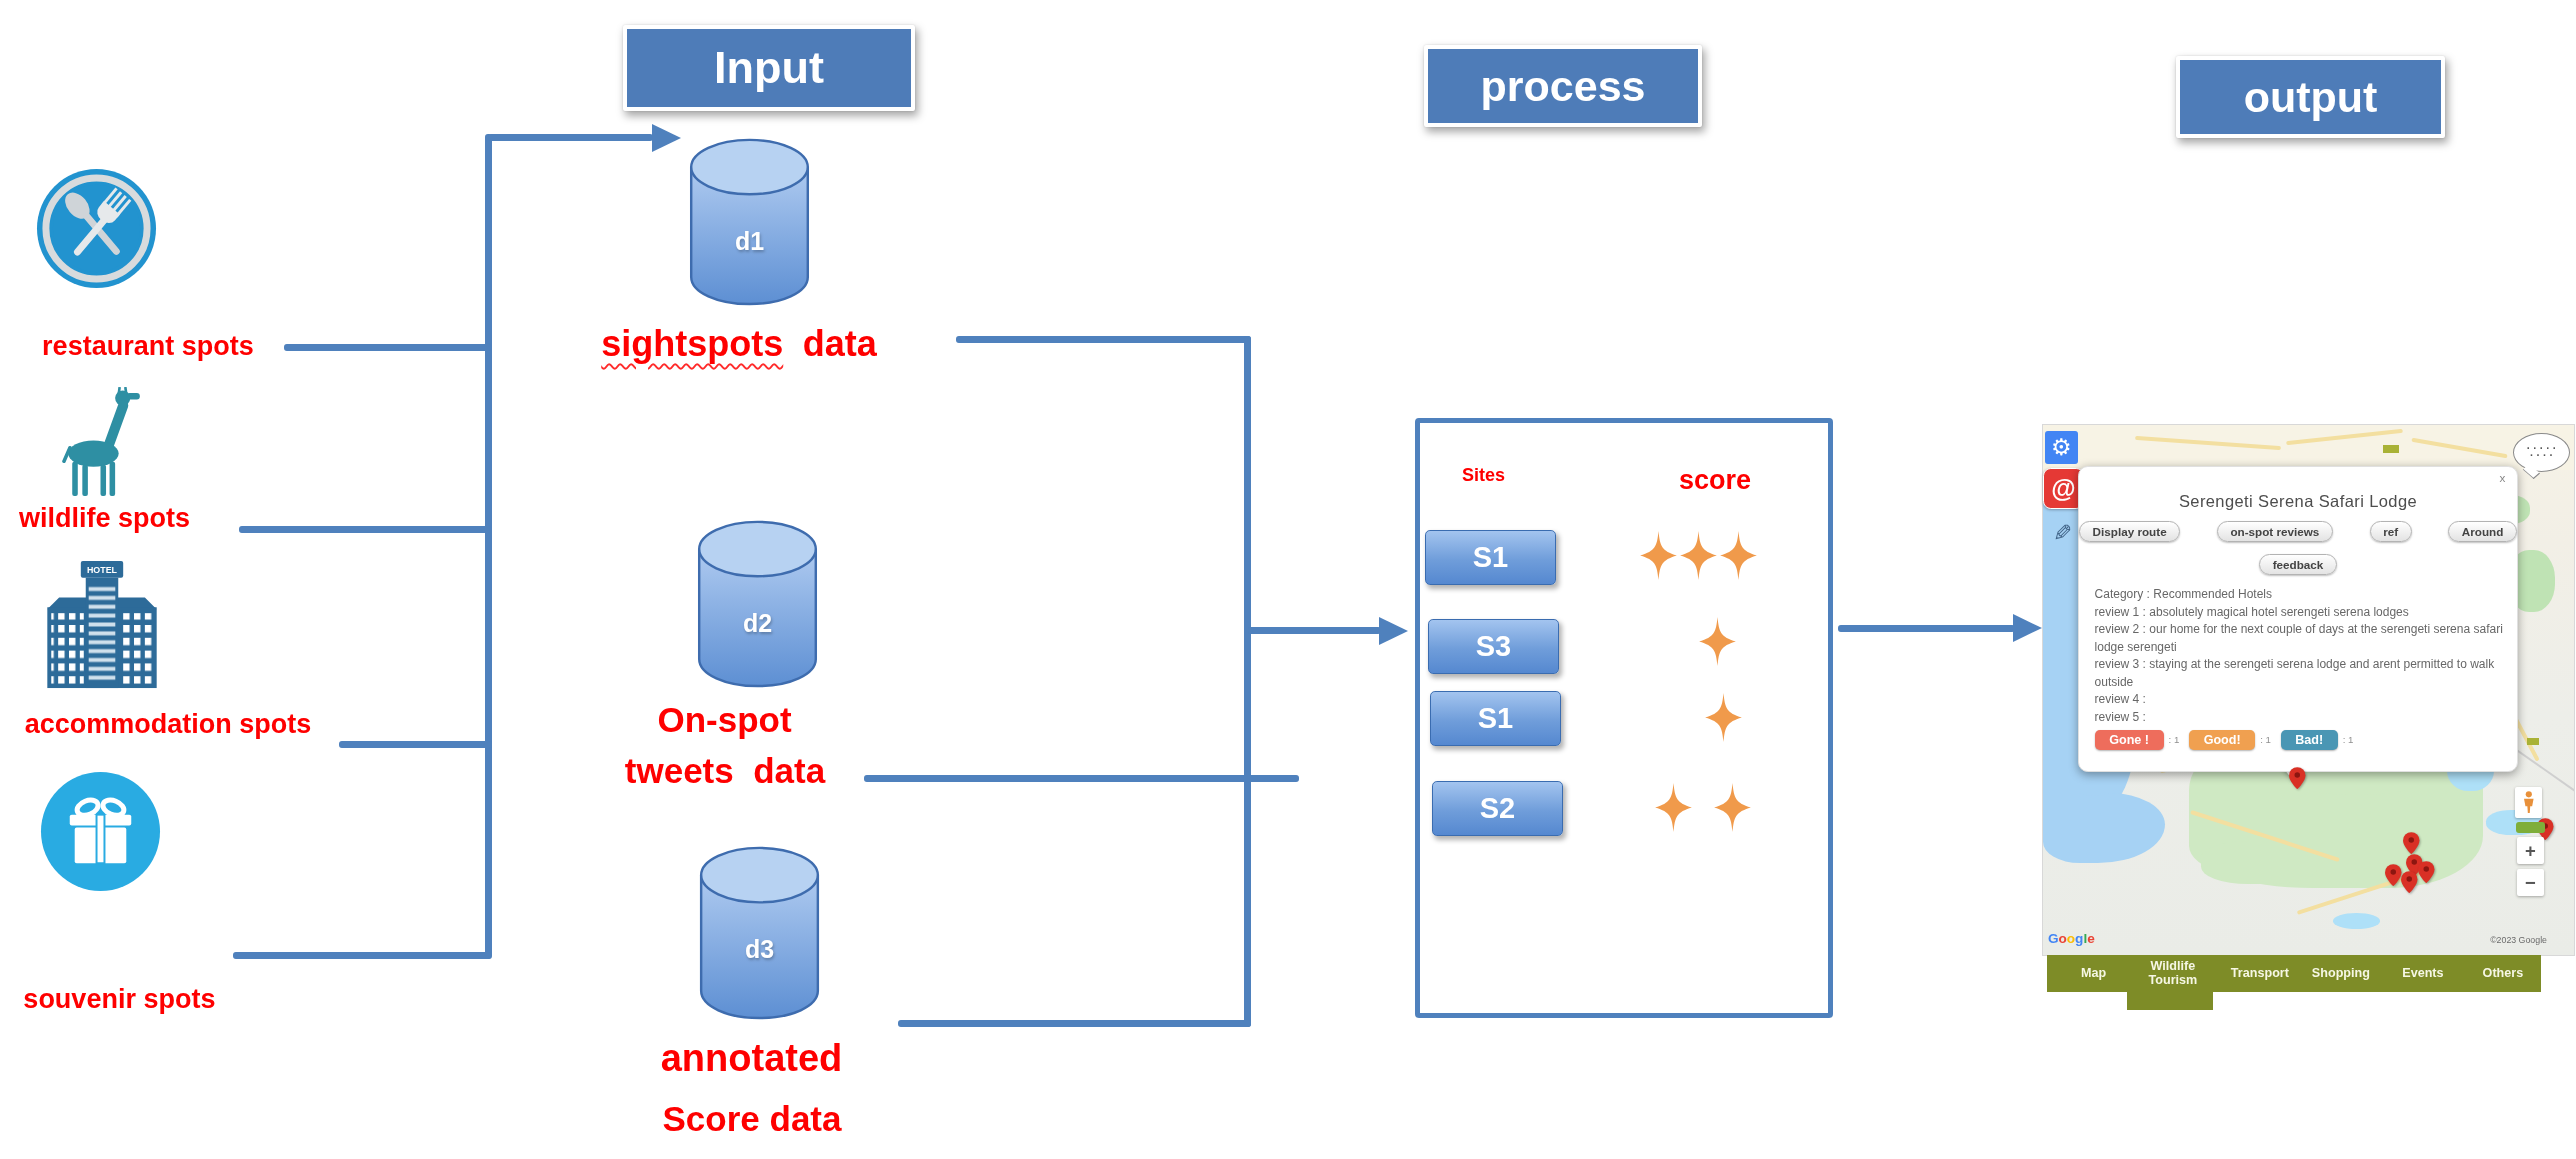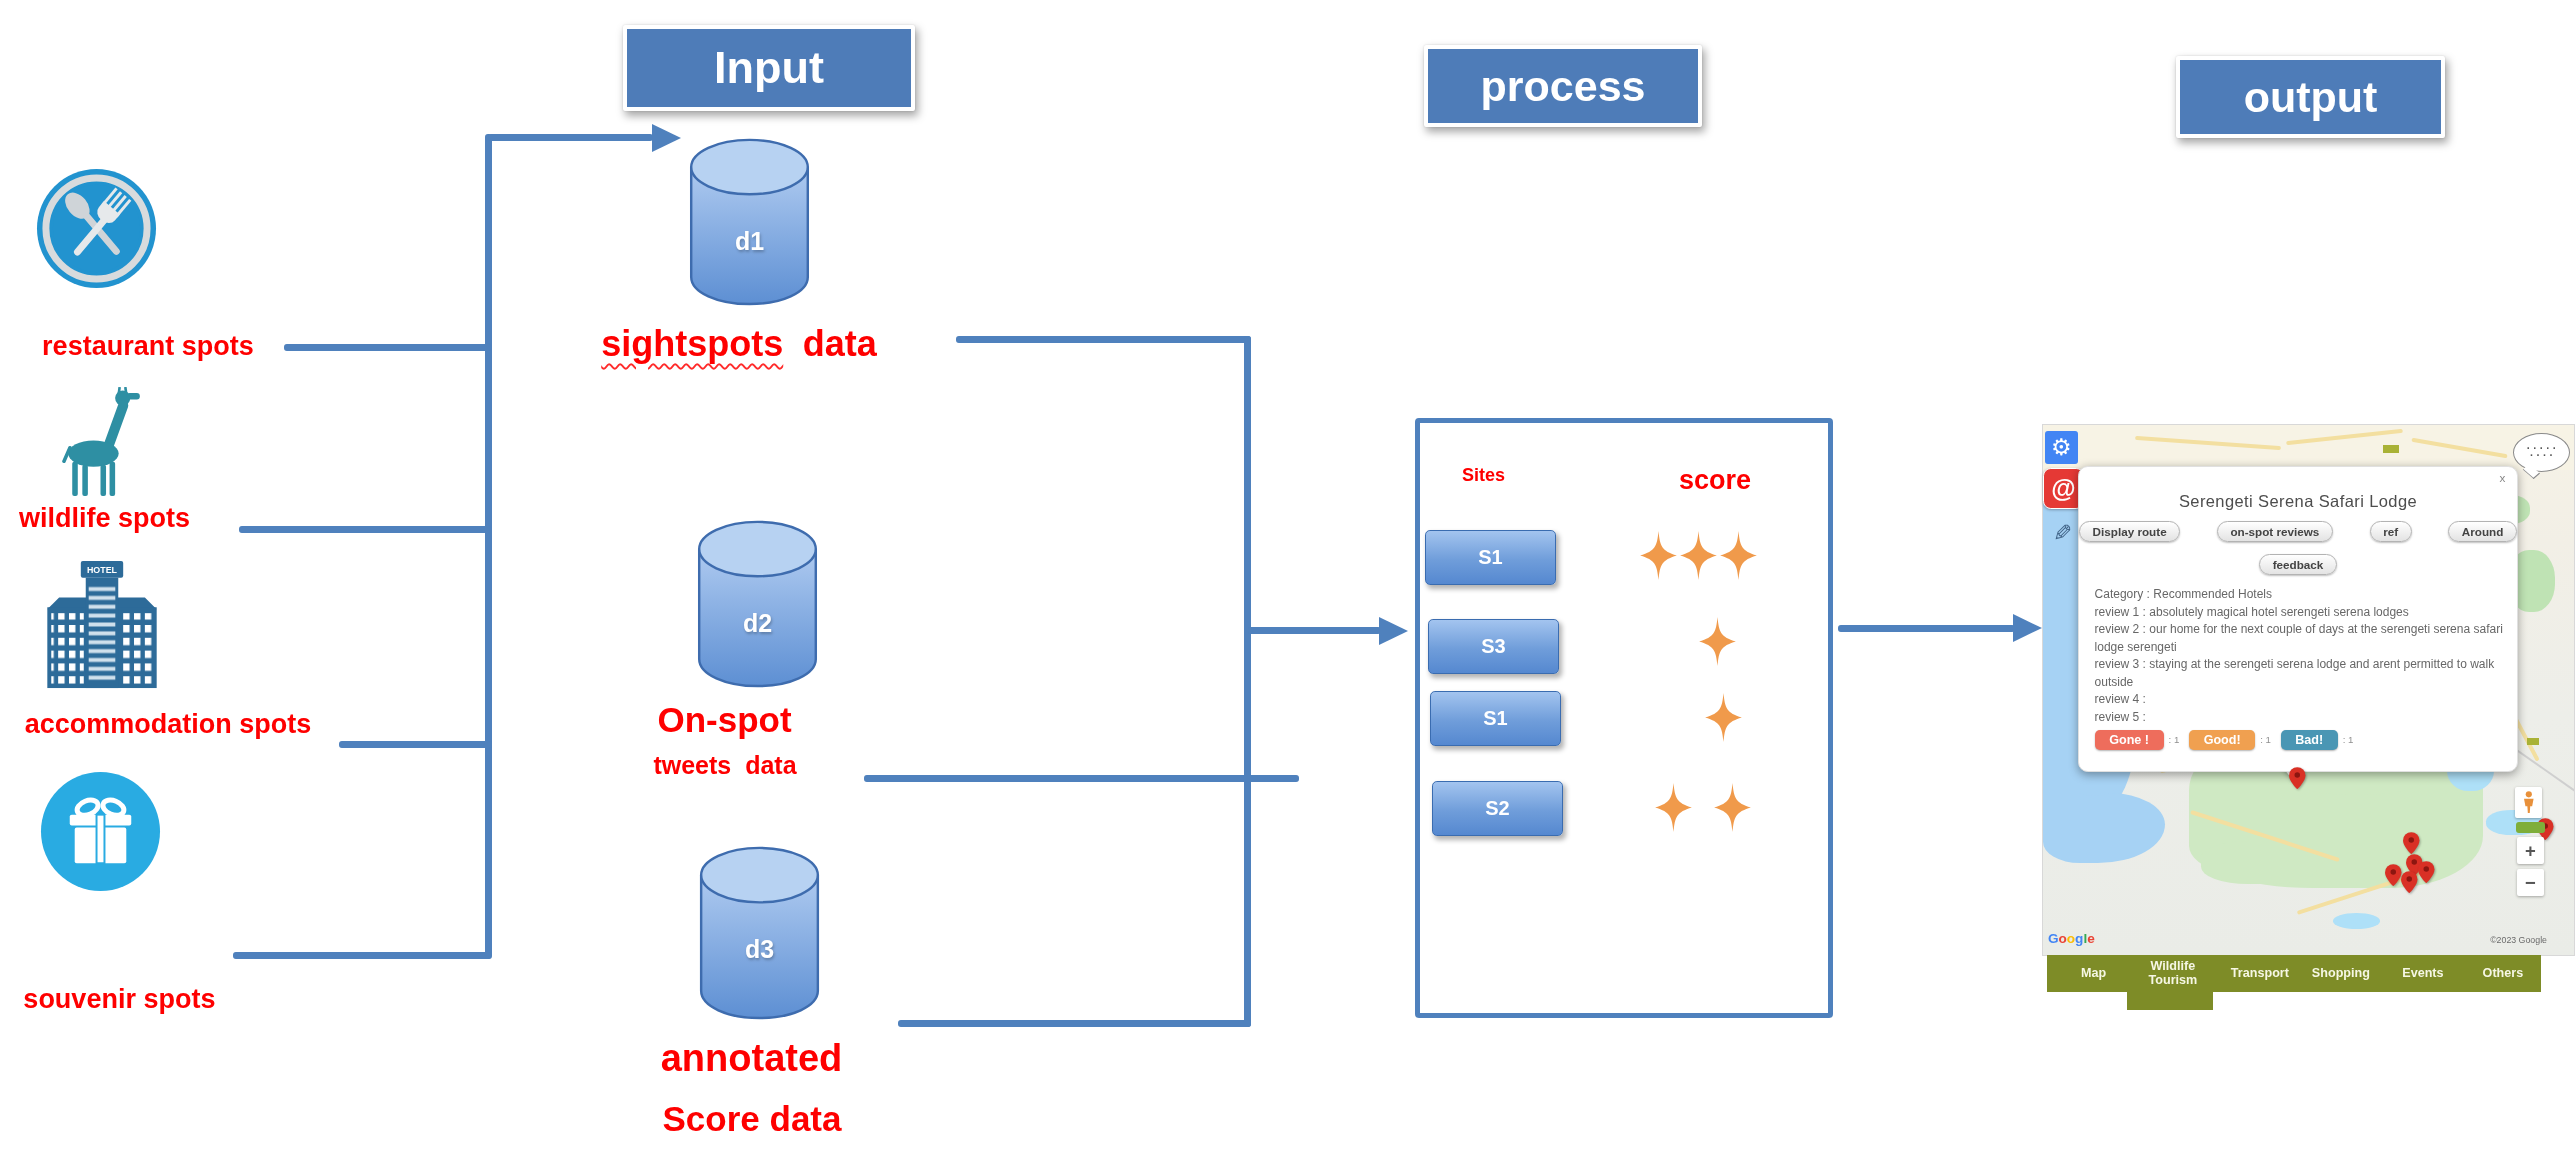--- a/index.html
+++ b/index.html
@@ -15,21 +15,21 @@
        color:#fff;font-weight:bold;display:flex;align-items:center;justify-content:center;}
   .redlabel{position:absolute;color:#fe0000;font-weight:bold;text-align:center;line-height:1.15;}
   .squig{text-decoration:underline;text-decoration-style:wavy;text-decoration-color:#ff2a2a;
          text-decoration-thickness:1.9px;text-underline-offset:6.8px;}
   .cyl{position:absolute;width:123px;}
   .cyl-label{position:absolute;left:0;right:0;top:91px;text-align:center;color:#fff;
              font-weight:bold;font-size:25px;text-shadow:1px 1.9px 2.9px rgba(0,0,0,.25);}
   .pbox{position:absolute;border:5.8px solid #4f81bd;border-radius:3.9px;background:#fff;}
   .sbtn{position:absolute;width:129px;height:53px;border:1.9px solid #3a6cb0;border-radius:4.9px;
         background:linear-gradient(180deg,#a3c4ef 0%,#6f9dda 55%,#5588d0 100%);
-        color:#fff;font-weight:bold;font-size:20px;display:flex;align-items:center;justify-content:center;
+        color:#fff;font-weight:bold;font-size:29px;display:flex;align-items:center;justify-content:center;
         box-shadow:2.9px 3.9px 5.8px rgba(0,0,0,.3);}
   .star{position:absolute;width:37px;height:49px;}
   
   .outapp{position:absolute;left:2043px;top:425px;width:531px;height:591px;}
   .map{position:absolute;left:0;top:0;width:531px;height:530px;overflow:hidden;
        background:linear-gradient(180deg,#f6f2e6 0%,#f2efe6 22%,#edeee9 55%,#eaece7 100%);
        box-shadow:0 0 0 1px #d8d8d8;}
   .blob{position:absolute;}
   .road{position:absolute;height:3.9px;background:#f3dfa0;border-radius:1.9px;}
   .pin{position:absolute;width:16.5px;height:22.4px;filter:drop-shadow(1px 1px 1px rgba(0,0,0,.3));}
@@ -176,21 +176,21 @@
       <path d="M3 32 v119 c0 16 27 28 60 28 s60 -12 60 -28 V32" fill="url(#cylg)" stroke="#3e6cae" stroke-width="2.5"></path>
       <ellipse cx="63" cy="32" rx="60" ry="28" fill="#b7d2f2" stroke="#3e6cae" stroke-width="2.5"></ellipse>
     </svg>
     <span class="cyl-label">d3</span>
   </div>
 
   <div class="redlabel" style="left:559px;top:323px;width:360px;font-size:36px;">
     <span class="squig">sightspots</span><span style="margin-left:19.5px;">data</span>
   </div>
   <div class="redlabel" style="left:603px;top:700px;width:243px;font-size:35px;">On-spot</div>
-  <div class="redlabel" style="left:579px;top:751px;width:292px;font-size:25px;white-space:pre;">tweets  data</div>
+  <div class="redlabel" style="left:579px;top:751px;width:292px;font-size:35px;white-space:pre;">tweets  data</div>
   <div class="redlabel" style="left:613px;top:1037px;width:277px;font-size:38px;">annotated</div>
   <div class="redlabel" style="left:623px;top:1099px;width:258px;font-size:35px;">Score data</div>
 
   <div class="hline" style="left:956px;top:336px;width:295px;"></div>
   <div class="vline" style="left:1244px;top:336px;height:691px;"></div>
   <div class="hline" style="left:864px;top:775px;width:435px;"></div>
   <div class="hline" style="left:898px;top:1020px;width:353px;"></div>
   <div class="hline" style="left:1248px;top:627px;width:133px;"></div>
   <div class="ahead" style="left:1379px;top:617px;"></div>
 

